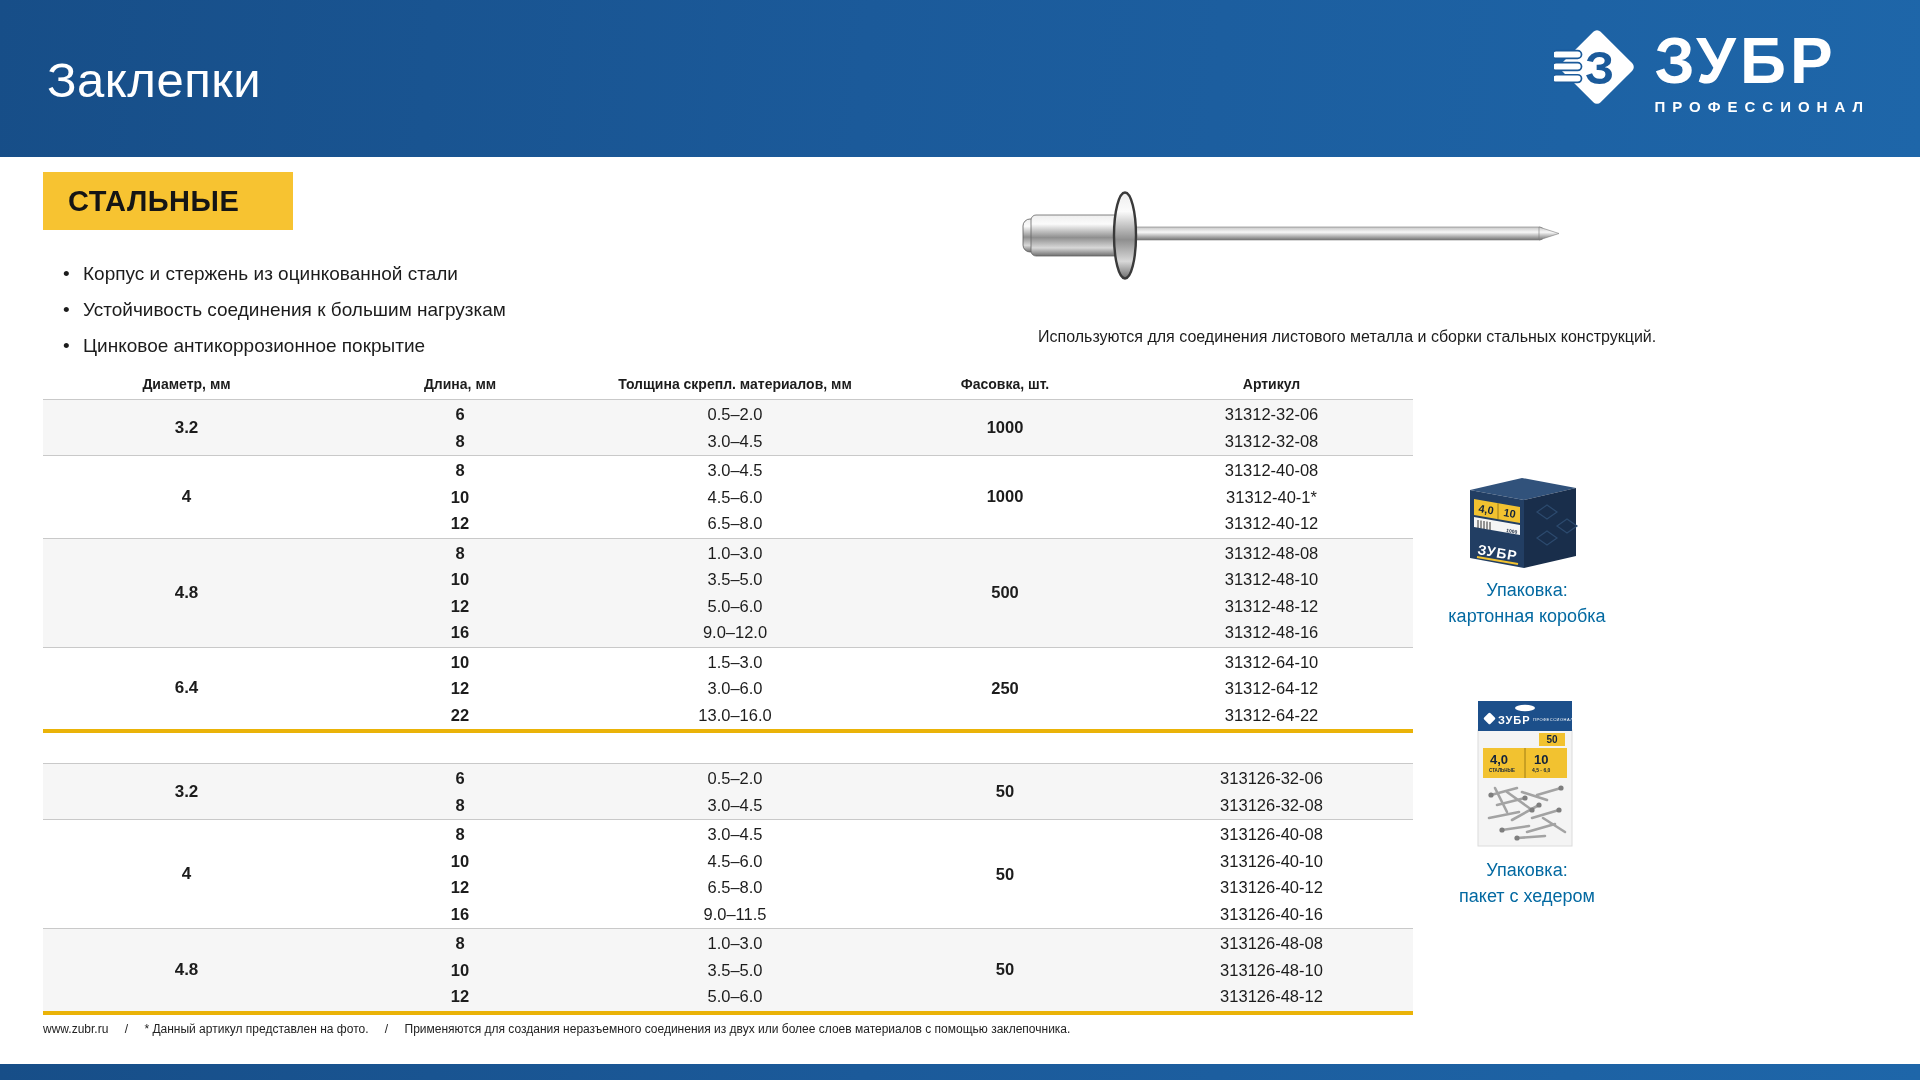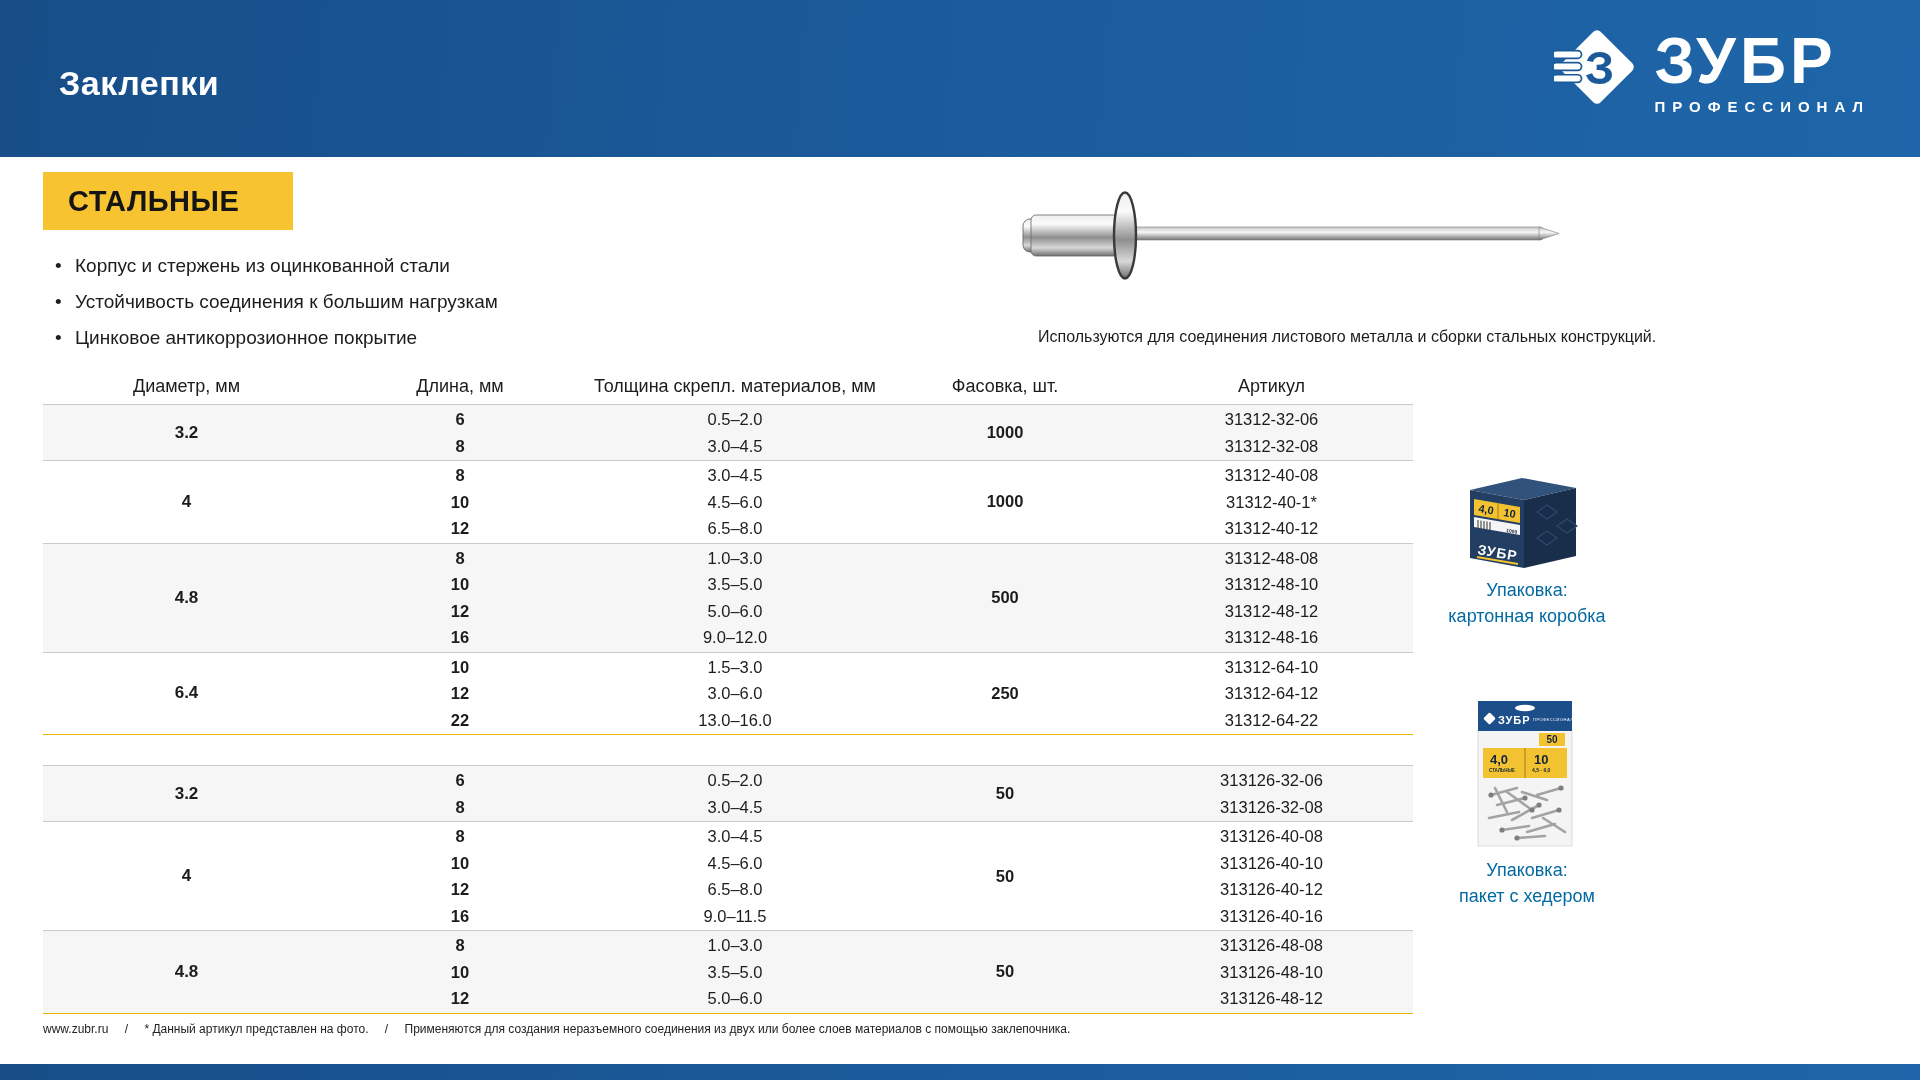--- a/index.html
+++ b/index.html
@@ -2,45 +2,45 @@
 <html><head>
 <meta charset="utf-8">
 <style>
   html,body{margin:0;padding:0;background:#ffffff;}
   .page{position:relative;width:1920px;height:1080px;background:#fff;overflow:hidden;
         font-family:"Liberation Sans",sans-serif;color:#1c1c1c;}
 
   
   .topbar{position:absolute;left:0;top:0;width:1920px;height:157px;
           background:linear-gradient(95deg,#174e88 0%,#1b5a9a 45%,#1e66a9 100%);}
-  .page-title{position:absolute;left:43px;top:48px;margin:16px;color:#fff;
-              font-size:34px;font-weight:700;letter-spacing:.5px;}
+  .page-title{position:absolute;left:43px;top:48px;margin:4px;color:#fff;
+              font-size:49px;font-weight:400;letter-spacing:.5px;}
   .logo{position:absolute;right:50px;top:24px;display:flex;align-items:flex-start;}
   .logo-mark{width:86px;height:86px;margin-right:14px;}
   .logo-brand{color:#fff;font-size:64px;font-weight:800;line-height:74px;letter-spacing:4px;}
   .logo-sub{color:#fff;font-size:15px;font-weight:700;letter-spacing:7px;text-align:right;margin-top:0px;}
 
   
   .badge{position:absolute;left:43px;top:172px;width:250px;height:58px;background:#f7c331;
          box-sizing:border-box;display:flex;align-items:center;padding-left:25px;
          font-size:29px;font-weight:600;color:#151515;letter-spacing:.5px;}
-  .features{position:absolute;left:43px;top:240px;margin:8px;padding:0;list-style:none;}
+  .features{position:absolute;left:43px;top:240px;margin:16px;padding:0;list-style:none;}
   .features li{font-size:19px;line-height:36px;padding-left:24px;position:relative;}
   .features li::before{content:"•";position:absolute;left:4px;top:0;font-size:19px;}
 
   
   .rivet{position:absolute;left:1015px;top:188px;}
   .desc{position:absolute;left:1038px;top:304px;font-size:16px;line-height:22px;color:#1c1c1c;margin-top:22px;}
 
   
   .spec-table{position:absolute;left:43px;top:376px;width:1370px;}
-  .thead{display:flex;font-size:18px;font-weight:400;padding-bottom:7px;}
+  .thead{display:flex;font-size:14px;font-weight:700;padding-bottom:7px;}
   .thead > div{text-align:center;}
   .w1{width:287px;}.w2{width:260px;}.w3{width:290px;}.w4{width:250px;}.w5{width:283px;}
-  .tsection{border-bottom:1px solid #eab308;}
+  .tsection{border-bottom:4px solid #eab308;}
   .tsection + .tsection{margin-top:30px;}
   .tgroup{display:flex;border-top:1px solid #c9c9c9;padding:1px 0;}
   .tgroup:nth-child(odd){background:#f6f6f6;}
   .tcell{display:flex;flex-direction:column;justify-content:center;text-align:center;font-size:16.5px;}
   .trow{line-height:26.5px;}
   .cdiam{font-weight:700;font-size:17px;}
   .cpack{font-weight:700;}
   .clen .trow{font-weight:700;}
   .cart .trow{font-weight:400;}
   .cthick .trow{font-weight:400;}

